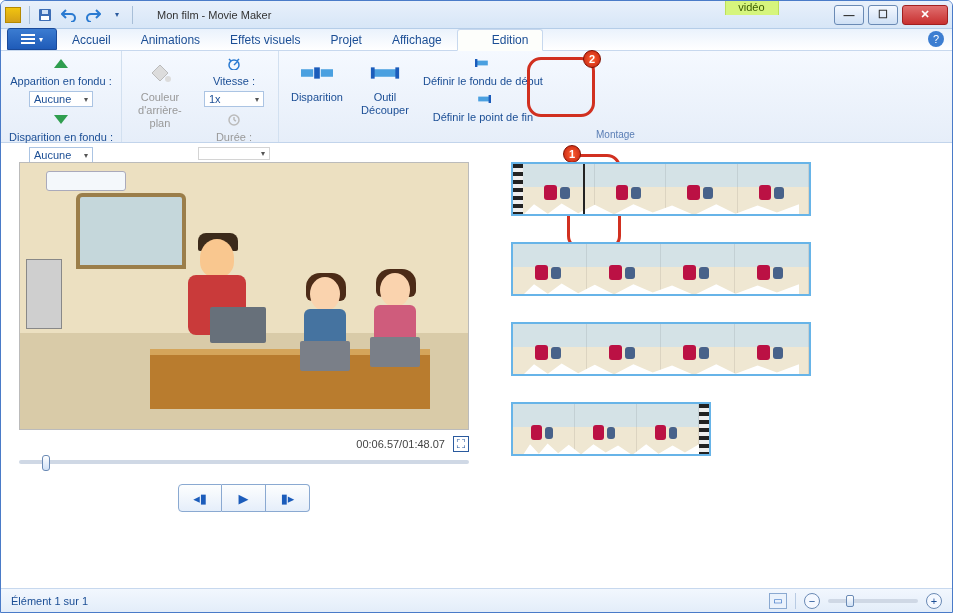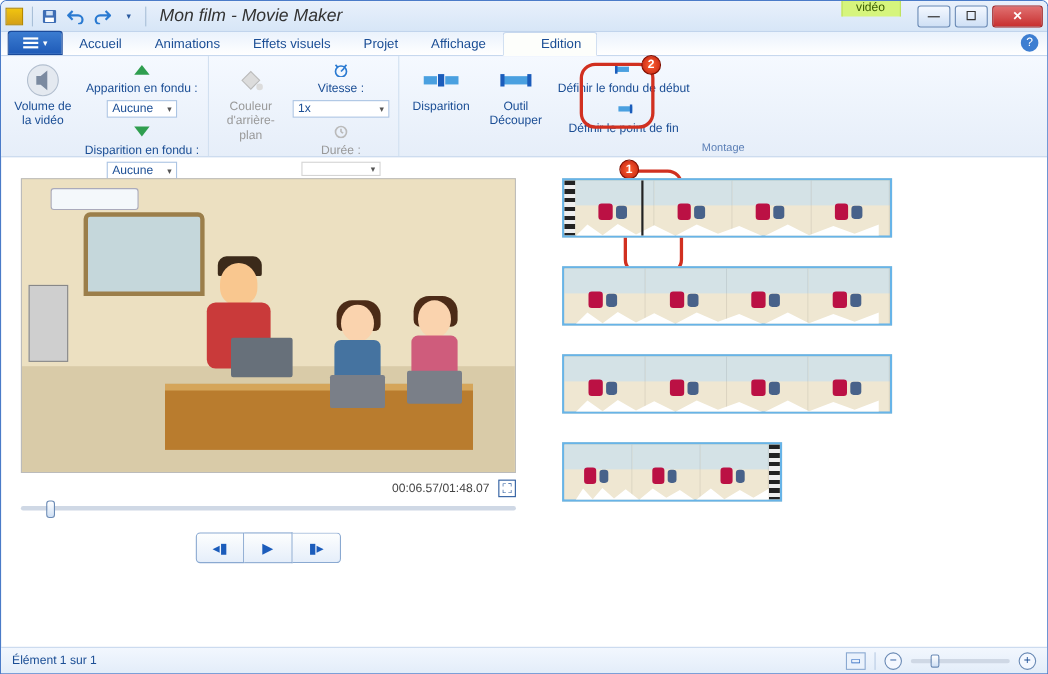--- a/index.html
+++ b/index.html
@@ -5,21 +5,21 @@
 * { box-sizing: border-box; margin: 0; padding: 0; font-family: "Segoe UI", Tahoma, sans-serif; }
 body { background: #fff; width: 953px; height: 613px; overflow: hidden; }
 
 
 .window { width: 953px; height: 613px; border: 1px solid #4a7bc8; border-radius: 6px 6px 0 0; overflow: hidden; background: #fff; position: relative; }
 .titlebar { height: 28px; background: linear-gradient(#e8f0fb, #d7e6f7); display: flex; align-items: center; padding: 0 4px; border-bottom: 1px solid #b5cde8; }
 .title-icon { width: 16px; height: 16px; background: linear-gradient(#f1c40f,#d4a017); margin-right: 4px; border:1px solid #b58900; }
 .qat { display: flex; gap: 2px; align-items: center; }
 .qat-btn { width: 22px; height: 20px; display: flex; align-items: center; justify-content: center; color: #2a5a9e; font-size: 14px; cursor: pointer; }
 .qat-sep { width: 1px; height: 18px; background: #a8bfd8; margin: 0 4px; }
-.title-text { margin-left: 8px; font-size: 16px; color: #333; font-style: italic; }
+.title-text { margin-left: 20px; font-size: 11px; color: #333; }
 .win-controls { margin-left: auto; display: flex; }
 .win-btn { width: 30px; height: 20px; border: 1px solid #6a8ab5; border-radius: 3px; margin-left: 4px; display: flex; align-items: center; justify-content: center; font-size: 11px; font-weight: bold; color: #333; background: linear-gradient(#f4f8ff,#cfe0f5); cursor: pointer; }
 .win-btn.close { width: 46px; background: linear-gradient(#e07070,#c83030); color: #fff; border-color: #a02020; }
 
 
 .contextual-row { height: 0; position: relative; }
 .contextual-tab { position: absolute; left: 454px; top: -28px; height: 28px; padding: 4px 12px; background: #d6f57d; border: 1px solid #bde05a; border-bottom: none; font-size: 11px; color: #3a5c00; display: flex; align-items: center; }
 
 
 .ribbon-tabs { height: 22px; background: linear-gradient(#eaf2fc,#ffffff); display: flex; align-items: flex-end; border-bottom: 1px solid #c7d8ee; padding-left: 6px; position: relative; }
@@ -161,29 +161,20 @@
     <div class="tab">Projet</div>
     <div class="tab">Affichage</div>
     <div class="tab active context">Edition</div>
     <div class="help-icon">?</div>
   </div>
 
   <div class="ribbon">
 
     <div class="group">
       <div class="group-body">
-        <div class="big-btn">
-          <div class="big-icon">
-            <svg width="32" height="32" viewBox="0 0 32 32">
-                <circle cx="16" cy="16" r="14" fill="#e4e9f0" stroke="#b3bfcf"></circle>
-                <path d="M10 12 h4 l6 -5 v18 l-6 -5 h-4 z" fill="#7b8aa0"></path>
-              </svg>
-          </div>
-          <span>Volume de la vidéo</span>
-        </div>
         <div>
           <div class="small-row">
             <div class="small-icon">
               <svg width="16" height="12" viewBox="0 0 16 12">
                   <path d="M1 11 L8 2 L15 11 Z" fill="#2f9e4f"></path>
                 </svg>
             </div>
             <span>Apparition en fondu :</span>
             <div class="dropdown" style="width:64px;">
               <span>Aucune</span>
@@ -219,21 +210,21 @@
         <div>
           <div class="small-row">
             <div class="small-icon">
               <svg width="16" height="14" viewBox="0 0 16 14">
                   <circle cx="8" cy="9" r="5" fill="none" stroke="#2a7ad1" stroke-width="1.5"></circle>
                   <path d="M8 9 L11 6" stroke="#2a7ad1" stroke-width="1.5"></path>
                   <path d="M3 3 L5 5 M13 3 L11 5" stroke="#2a7ad1" stroke-width="1.5"></path>
                 </svg>
             </div>
             <span>Vitesse :</span>
-            <div class="dropdown" style="width:88px;">
+            <div class="dropdown" style="width:60px;">
               <span>1x</span>
             </div>
           </div>
           <div class="small-row disabled">
             <div class="small-icon">
               <svg width="16" height="14" viewBox="0 0 16 14">
                   <circle cx="8" cy="8" r="5" fill="none" stroke="#bbb" stroke-width="1.5"></circle>
                   <path d="M8 8 L8 5 M8 8 L10 9" stroke="#bbb" stroke-width="1.5"></path>
                 </svg>
             </div>

